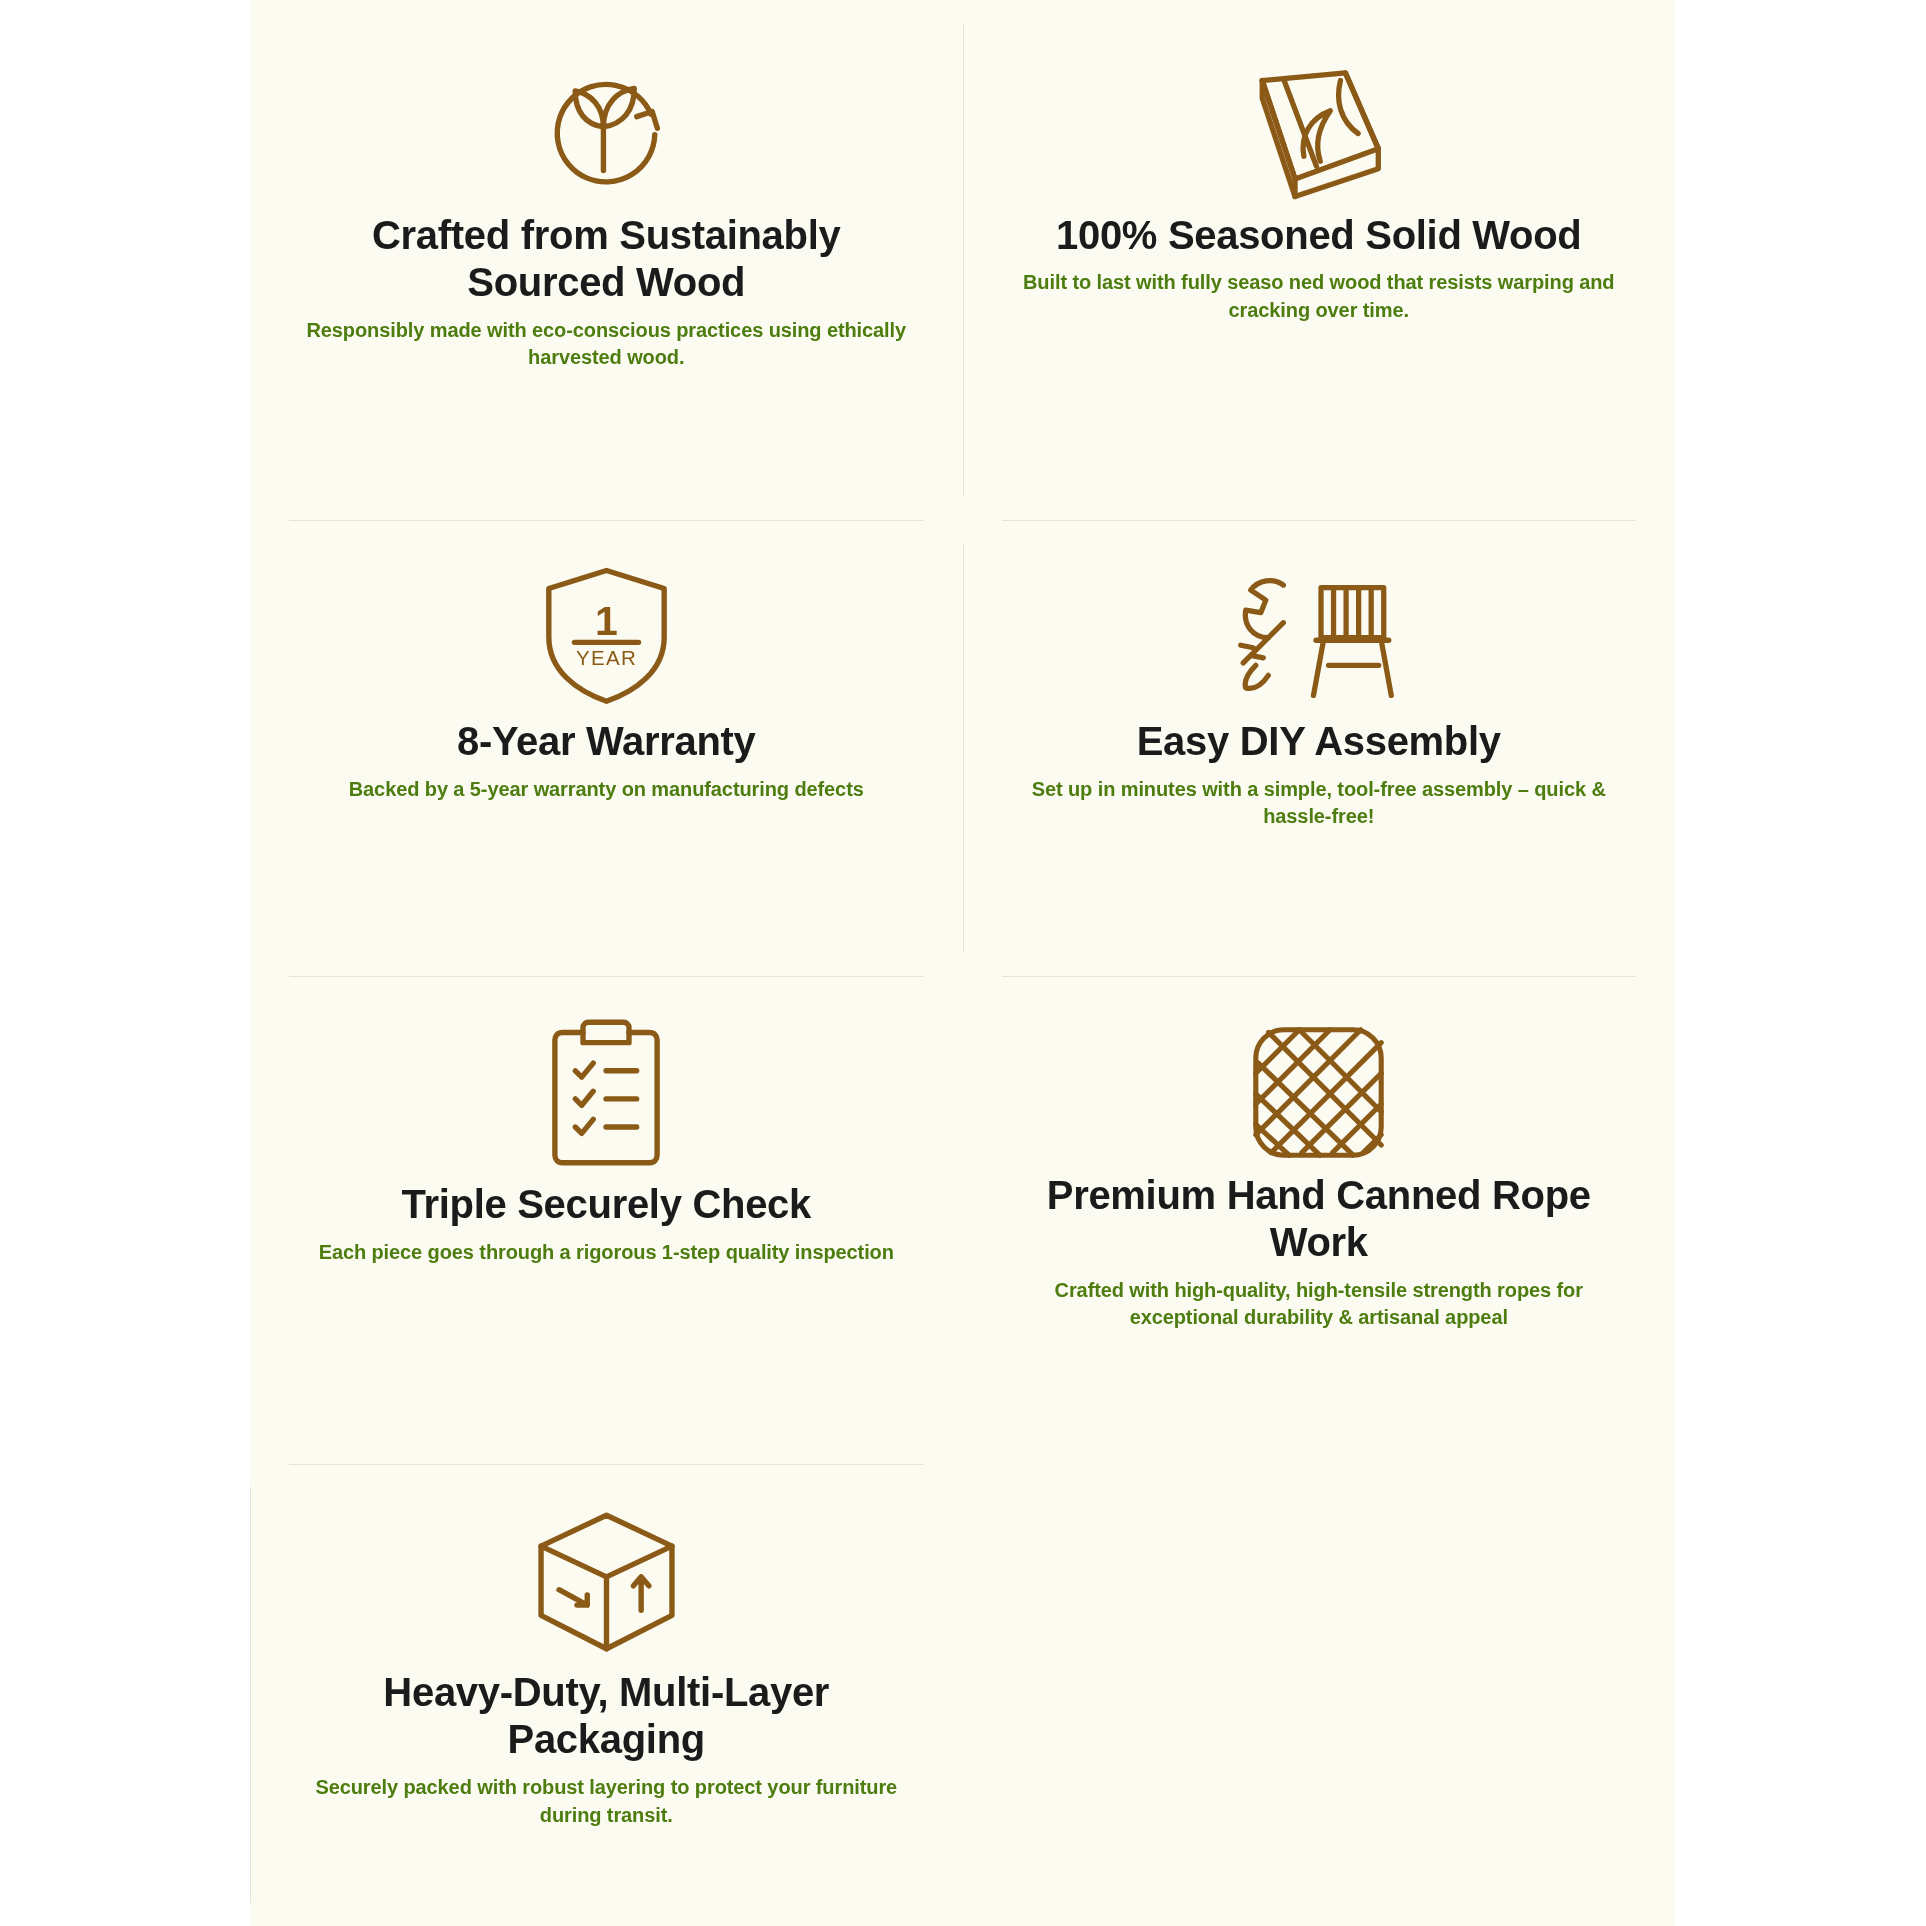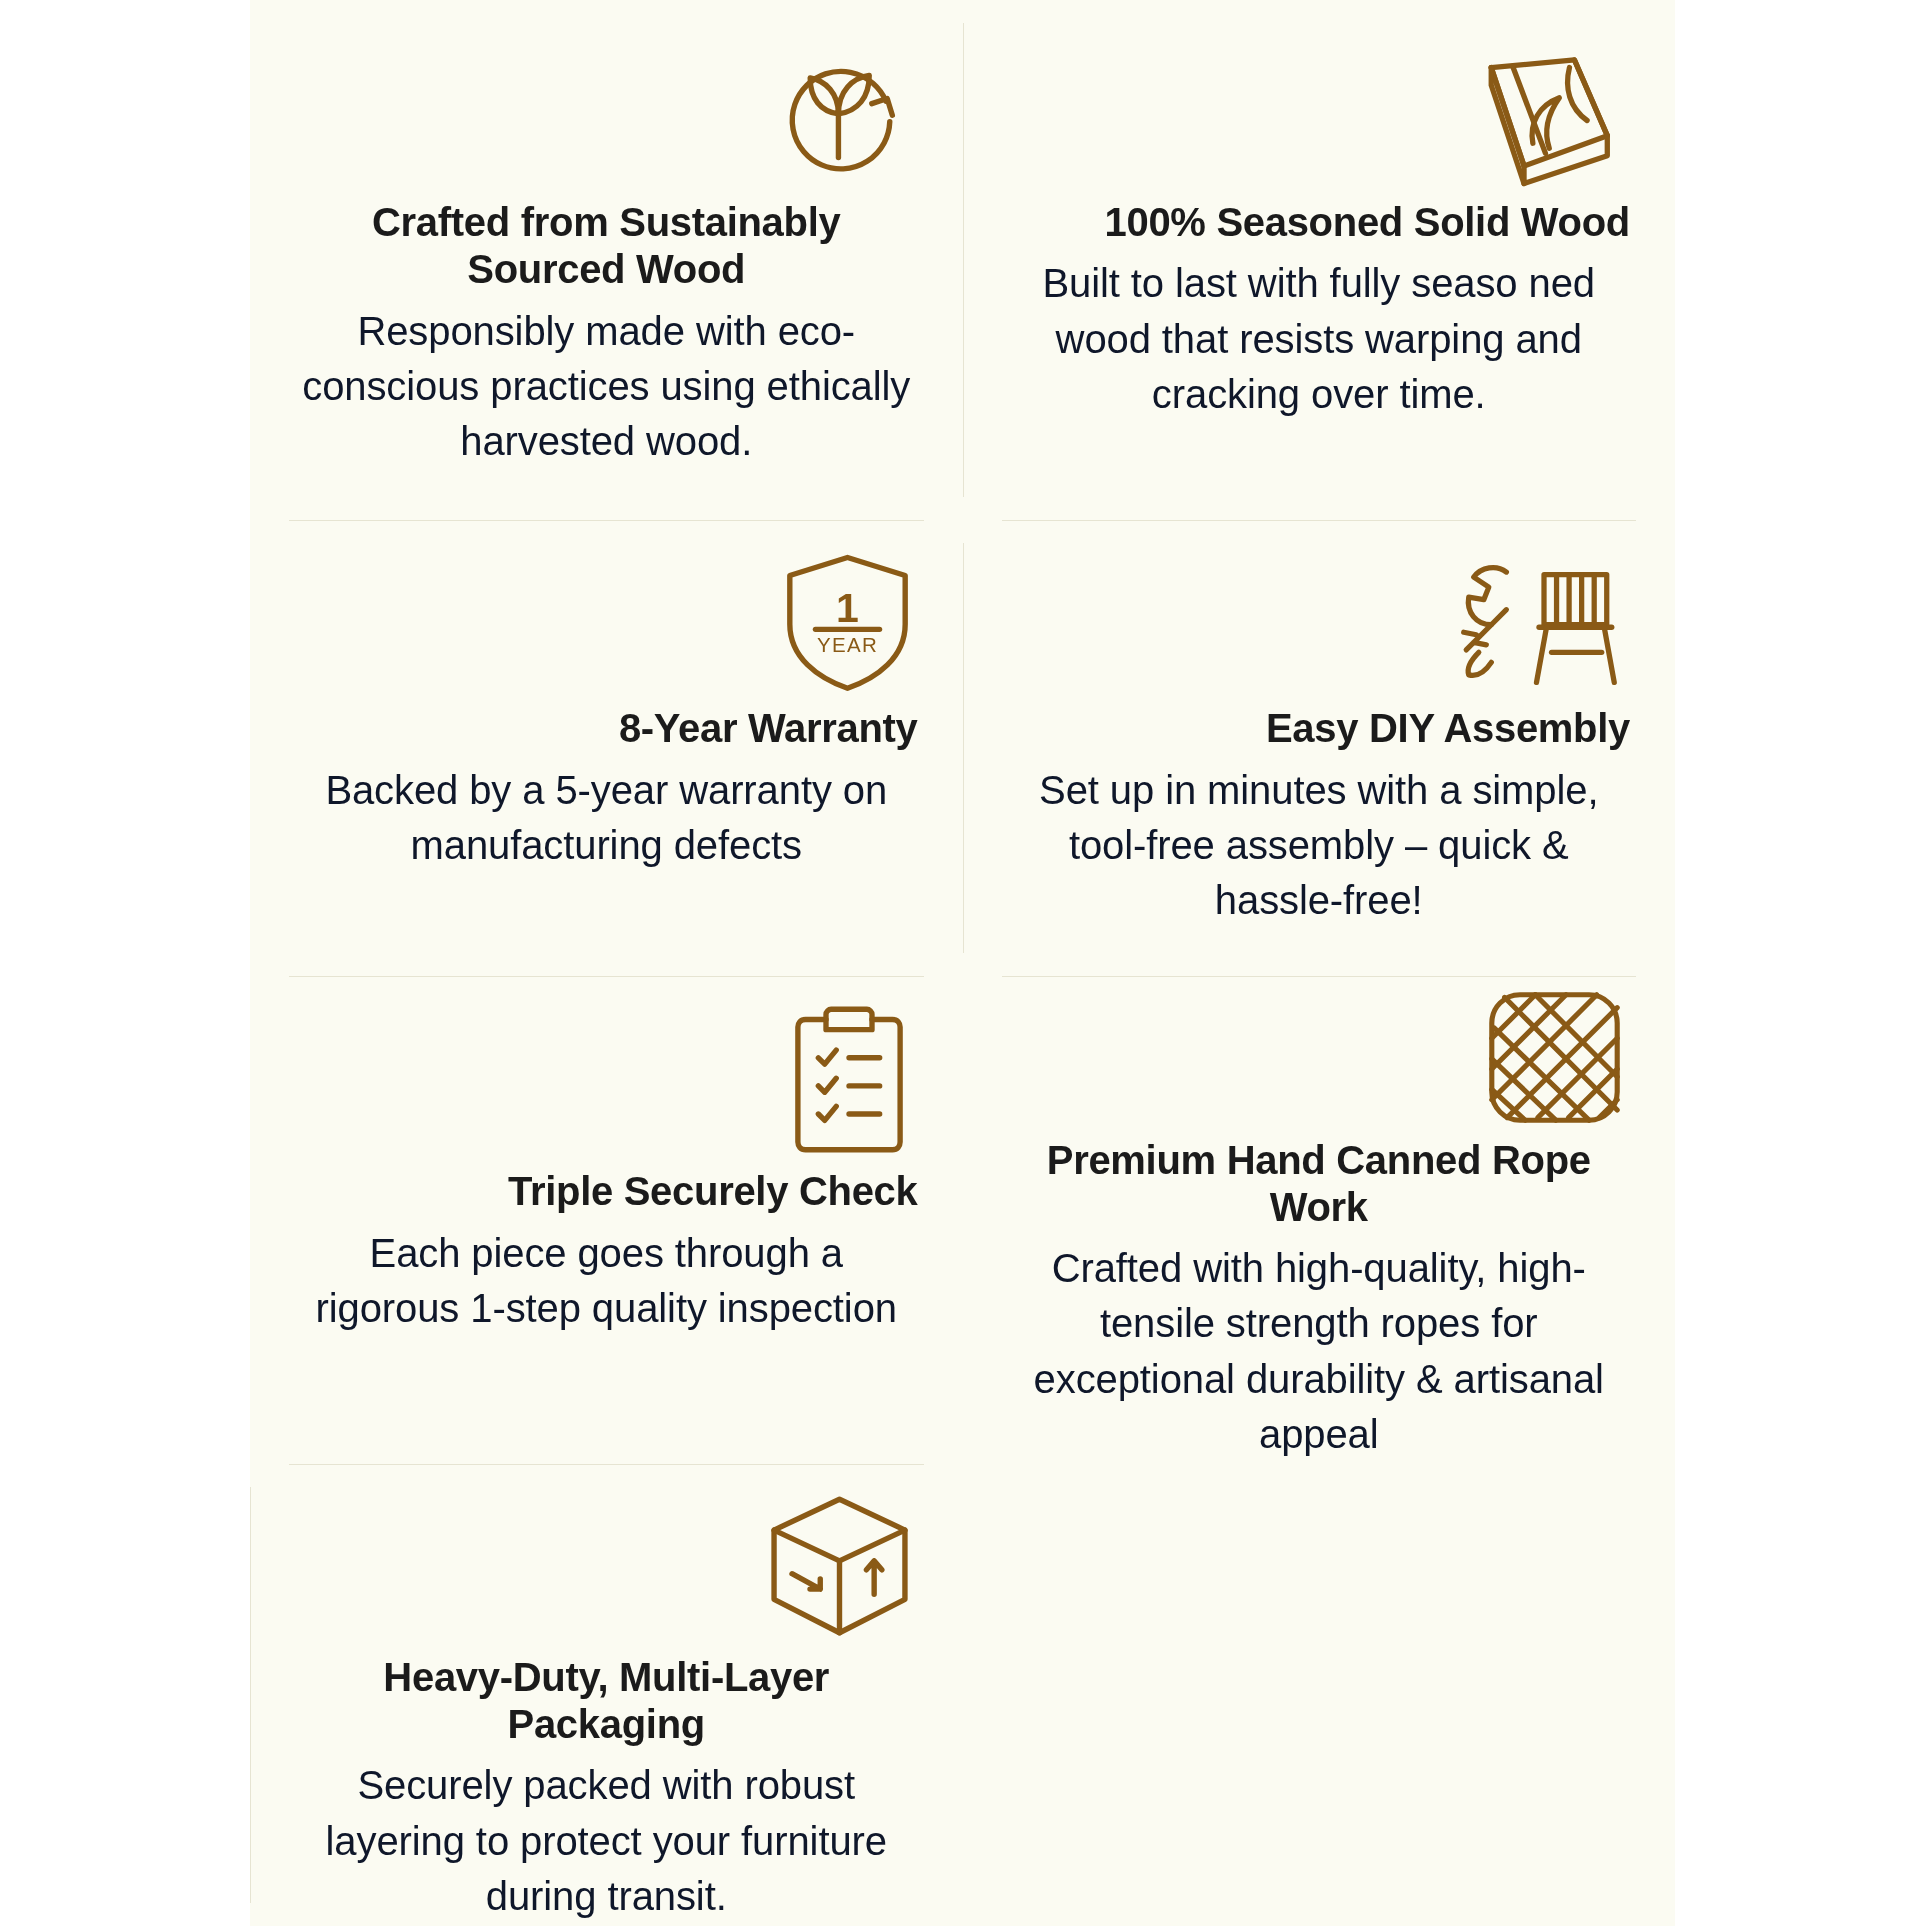--- a/index.html
+++ b/index.html
@@ -36,24 +36,24 @@
     height: 1926px;
     display: grid;
     grid-template-columns: 1fr 1fr;
     grid-template-rows: 520px 456px 488px 462px;
     box-sizing: border-box;
   }
   .cell {
     position: relative;
     display: flex;
     flex-direction: column;
-    align-items: flex-end;
+    align-items: center;
     text-align: center;
     box-sizing: border-box;
-    padding: 2px 45px;
+    padding: 15px 45px;
   }
   
   .cell.col-right::before {
     content: "";
     position: absolute;
     left: 0;
     top: 23px;
     bottom: 23px;
     width: 0.6px;
     background: #e6e4d2;
@@ -81,23 +81,23 @@
   .title {
     font-size: 40px;
     font-weight: 700;
     color: #1b1b1b;
     line-height: 1.18;
     letter-spacing: -0.3px;
     margin: 0 0 10.3px 0;
     max-width: 642px;
   }
   .desc {
-    font-size: 40px;
-    font-weight: 400;
-    color: #0f172a;
+    font-size: 20px;
+    font-weight: 700;
+    color: #4d7c0f;
     line-height: 1.38;
     margin: 0;
     max-width: 629px;
     letter-spacing: -0.1px;
   }
   
   .c1 .icon-wrap { height: 193px; }
   .c2 .icon-wrap { height: 193px; }
   .c3 .icon-wrap { height: 173px; }
   .c4 .icon-wrap { height: 173px; }

